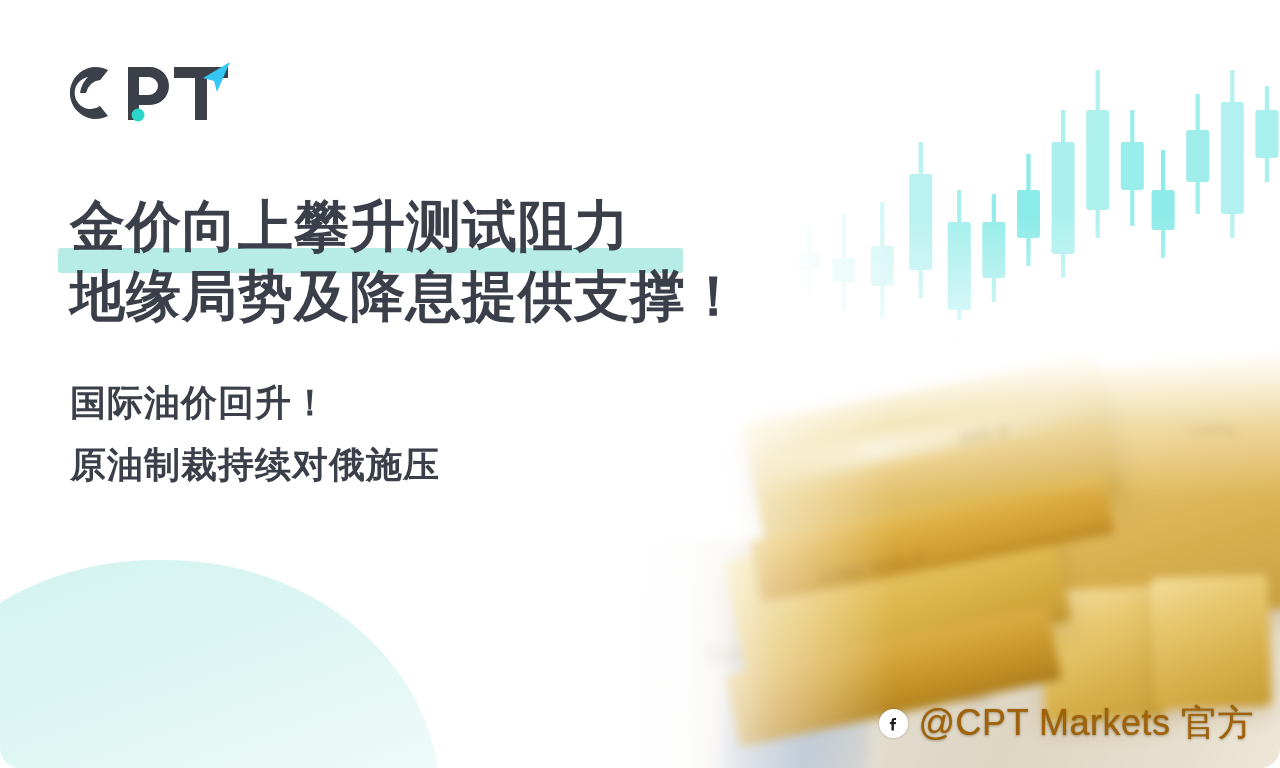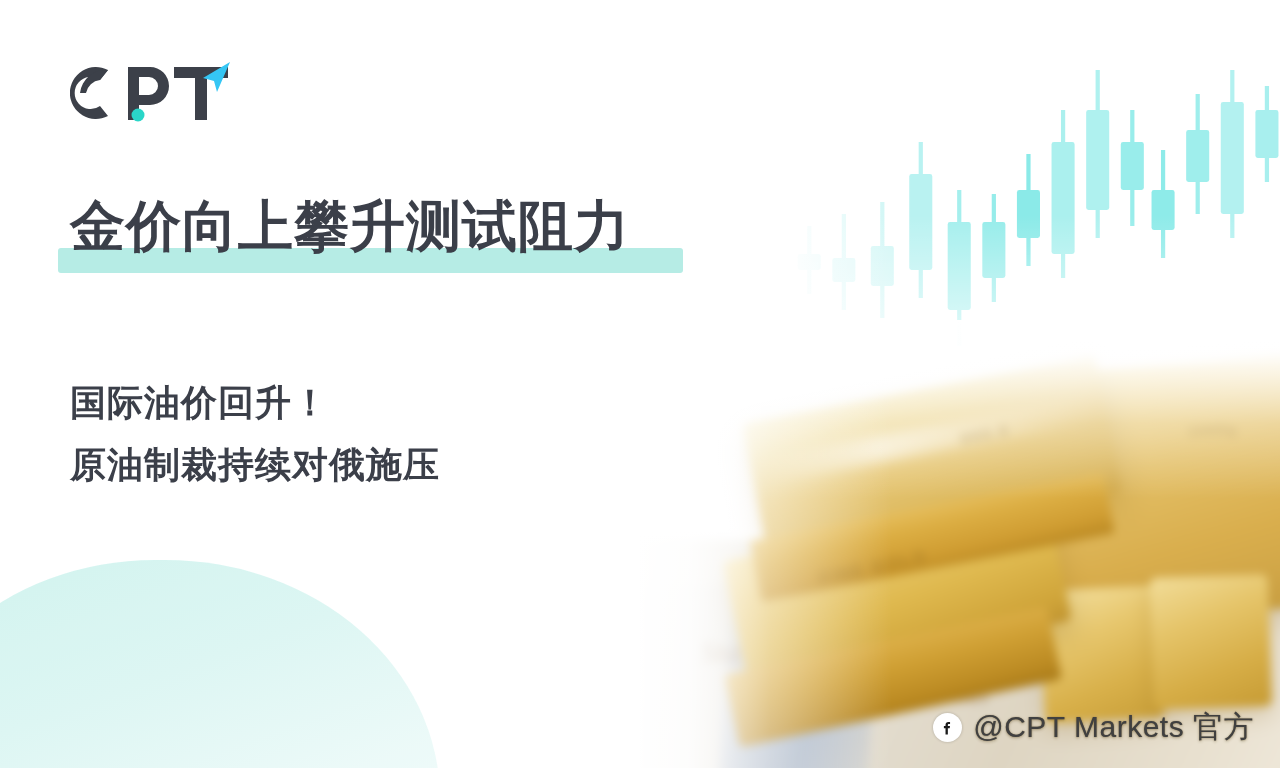--- a/index.html
+++ b/index.html
@@ -8,20 +8,21 @@
   }
   body {
     font-family: "Liberation Sans", "DejaVu Sans", sans-serif;
   }
   #poster {
     position: relative;
     width: 1280px;
     height: 768px;
     overflow: hidden;
     background: #ffffff;
+    border-radius: 20px;
   }
 
   
   .blob {
     position: absolute;
     left: -120px;
     top: 560px;
     width: 560px;
     height: 420px;
     border-radius: 50% 50% 45% 55% / 60% 58% 40% 42%;
@@ -258,22 +259,22 @@
   .fb-icon {
     width: 29px; height: 29px;
     border-radius: 50%;
     background: #ffffff;
     display: flex; align-items: center; justify-content: center;
     flex: 0 0 auto;
     box-shadow: 0 0 3px rgba(0,0,0,0.22);
   }
   .fb-icon svg { display:block; width: 17px; height: 17px; }
   .wm-text {
-    font-size: 30px;
-    color: #404040;
+    font-size: 36px;
+    color: #a16207;
     letter-spacing: 0.5px;
     text-shadow: 0 1px 3px rgba(90,70,25,0.45), 0 0 1px rgba(80,60,20,0.5);
     white-space: nowrap;
   }
 </style>
 </head>
 <body>
 
 <div id="poster">
 
@@ -383,20 +384,23 @@
 
       <path d="M160 6 L133 22 L144 25 L147 36 Z" fill="#35c6f4"></path>
     </svg>
   </div>
 
   <div class="headline">
     <div class="hl-line">
       <span class="hl-mark"></span>
       <span class="hl-text">金价向上攀升测试阻力</span>
     </div>
+    <div class="hl-line">
+      <span class="hl-text">地缘局势及降息提供支撑！</span>
+    </div>
   </div>
 
   <div class="subhead">
     <div class="sub-line">国际油价回升！</div>
     <div class="sub-line">原油制裁持续对俄施压</div>
   </div>
 
   <div class="watermark">
     <span class="fb-icon">
       <svg viewBox="0 0 24 24" xmlns="http://www.w3.org/2000/svg" aria-label="facebook">

